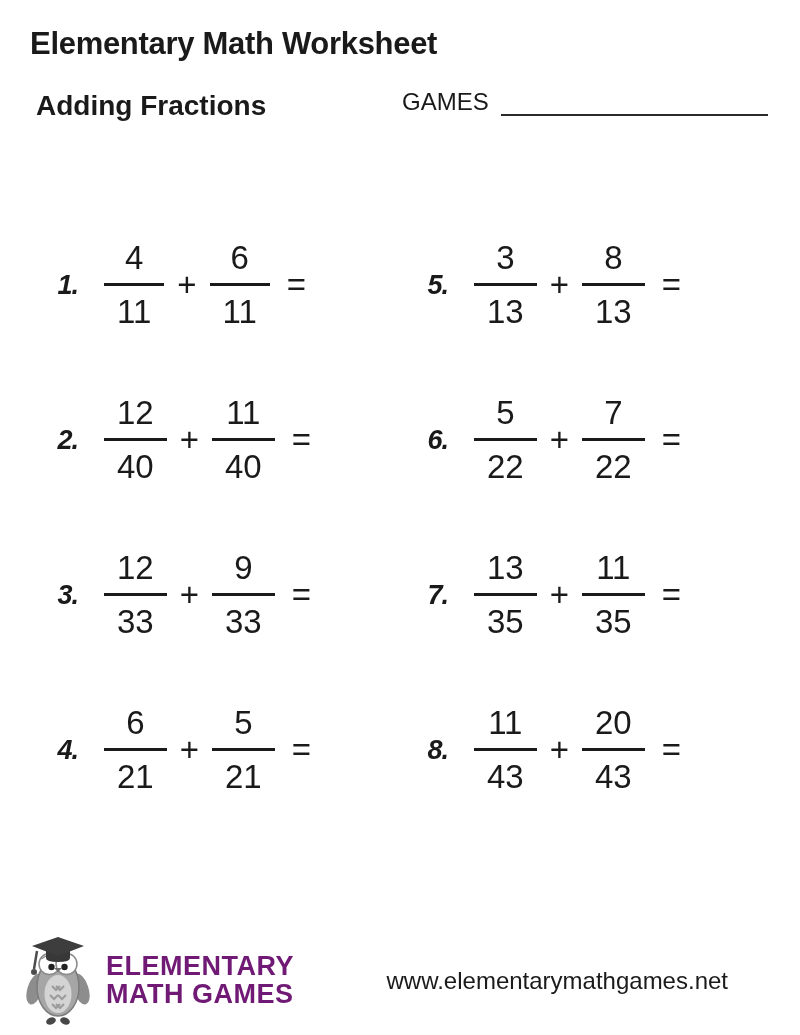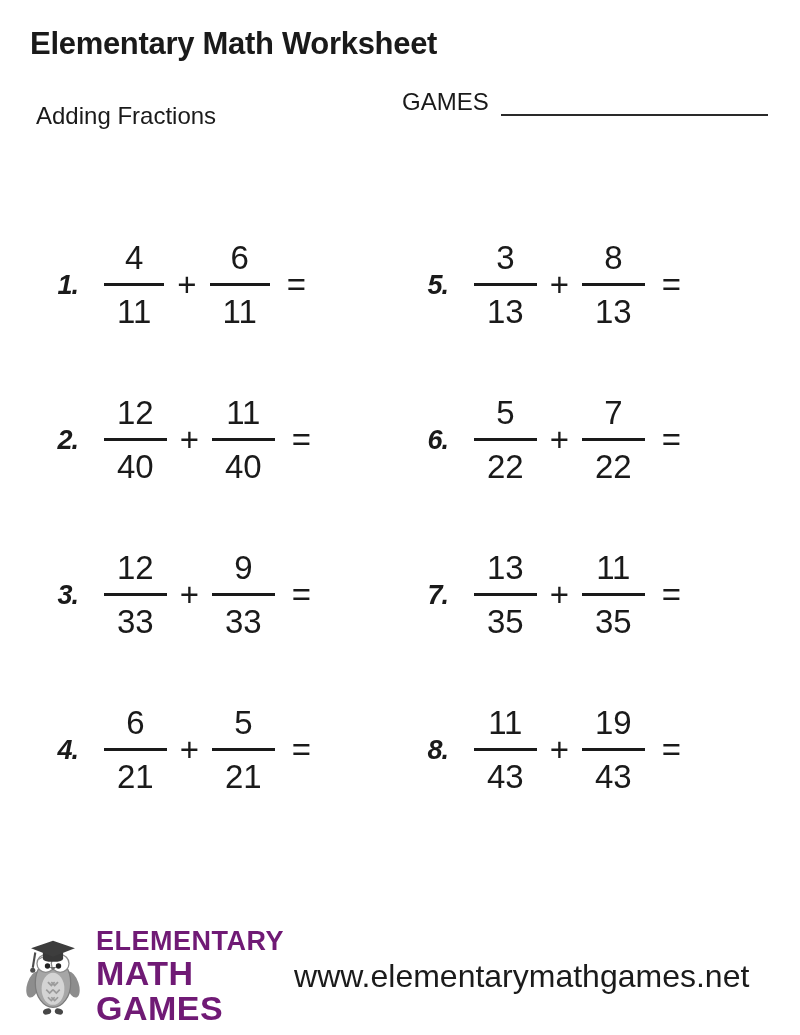--- a/index.html
+++ b/index.html
@@ -11,21 +11,21 @@
     height: 1035px;
     background: #ffffff;
     overflow: hidden;
   }
 
   
   .header { padding: 26px 30px 0 30px; position: relative; }
   .title-1 { font-size: 31px; font-weight: 700; letter-spacing: -0.3px; line-height: 1.15; }
   .title-2 { font-size: 29px; font-weight: 700; letter-spacing: -0.3px; line-height: 1.15; }
   .topic-row { position: relative; margin-top: 24px; height: 34px; }
-  .topic { position: absolute; left: 6px; top: 16px; font-size: 24px; font-weight: 400; }
+  .topic { position: absolute; left: 6px; top: 4px; font-size: 28px; font-weight: 700; }
   .name-group { position: absolute; left: 372px; top: 2px; font-size: 24px; white-space: nowrap; }
   .name-label { display: inline-block; vertical-align: bottom; }
   .name-line {
     display: inline-block;
     width: 283px;
     height: 26px;
     margin-left: 6px;
     border-bottom: 2px solid #2a2a2a;
     vertical-align: bottom;
   }
@@ -73,22 +73,22 @@
     left: 26px;
     right: 40px;
     bottom: 8px;
     display: flex;
     align-items: flex-end;
     justify-content: space-between;
   }
   .logo { display: flex; align-items: center; }
   .logo-text { margin-left: 16px; color: #701a75; font-weight: 700; line-height: 1.05; letter-spacing: 0.5px; }
   .logo-text .l1 { font-size: 27px; }
-  .logo-text .l2 { font-size: 34px; }
-  .site-url { font-size: 32px; color: #1b1b1b; margin-bottom: 32px; }
+  .logo-text .l2 { font-size: 27px; }
+  .site-url { font-size: 24px; color: #1b1b1b; margin-bottom: 32px; }
 </style>
 </head>
 <body>
 
 <div class="page">
 
   <div class="header">
     <div class="title-1">Elementary Math Worksheet</div>
     <div class="topic-row">
       <span class="topic">Adding Fractions</span>
@@ -200,21 +200,21 @@
     </div>
 
     <div class="problem">
       <span class="pnum">8.</span>
       <span class="frac">
         <span class="num">11</span>
         <span class="den">43</span>
       </span>
       <span class="op">+</span>
       <span class="frac">
-        <span class="num">19</span>
+        <span class="num">20</span>
         <span class="den">43</span>
       </span>
       <span class="op eq">=</span>
     </div>
 
   </div>
 
   <div class="footer">
     <div class="logo">
       <svg width="64" height="94" viewBox="0 0 64 94" xmlns="http://www.w3.org/2000/svg">

